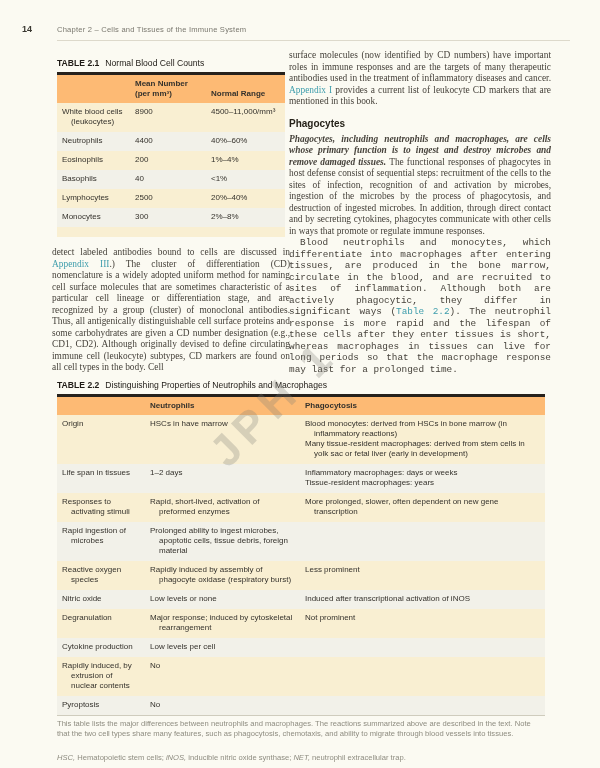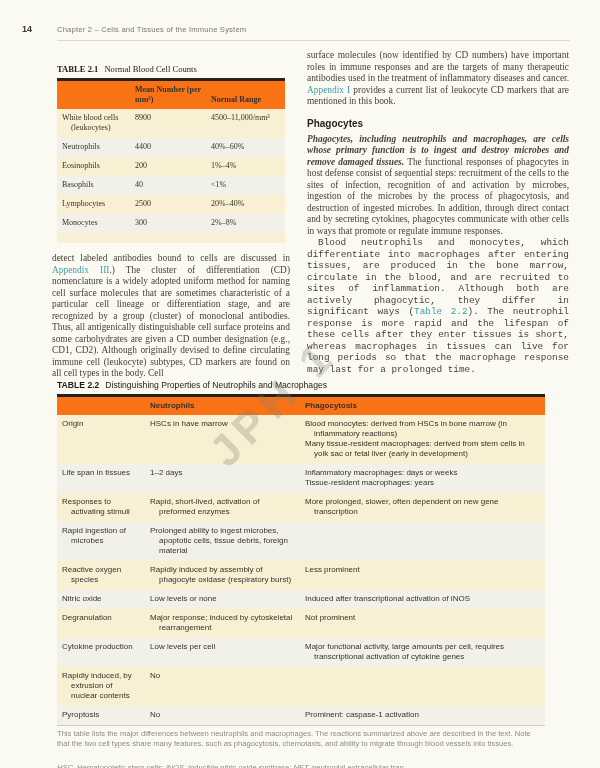--- a/index.html
+++ b/index.html
@@ -12,21 +12,21 @@
     -webkit-font-smoothing:antialiased;
   }
 
   
   .pageno { position:absolute; left:22px; top:24px; font-size:9px; font-weight:bold; color:#3a3831;text-align:center; }
   .chapter { position:absolute; left:57px; top:25px; font-size:7.6px; color:#7a786f; letter-spacing:.2px; }
   .header-rule { position:absolute; left:57px; top:40px; width:513px; height:0; border-top:1px solid #ddd9cb; }
 
   
   .col-left  { position:absolute; left:52px; top:52px; width:238px; }
-  .col-right { position:absolute; left:307px; top:50px; width:262px; }
+  .col-right { position:absolute; left:289px; top:50px; width:262px; }
 
   .body-text {
     font-family:"Liberation Serif", serif;
     font-size:9.4px; line-height:11.5px;
     color:#46423b; text-align:justify;
     margin:0;
   }
   .seg-link { color:#3e9dac; }
   .seg-bolditalic { font-weight:bold; font-style:italic; }
   .seg-italic { font-style:italic; }
@@ -34,38 +34,38 @@
   .section-heading {
     font-size:10px; font-weight:bold; color:#262219;
     margin:10px 0 5px 0;
   }
 
   
   .tbl-caption { font-size:8.6px; color:#1f1b16; margin-bottom:4px; white-space:nowrap; }
   .cap-label { font-weight:bold; margin-right:6px; }
   .tbl { border-top:3px solid #26211c; }
   .tbl-head {
-    background:#f97316;
+    background:#fdba74;
     display:grid; align-items:end;
     font-weight:bold; font-size:8px; line-height:9.5px; color:#2e2820;
     padding:4px 0 4px 0;
   }
   .tbl-body .trow { display:grid; }
   .tbl-body .trow:nth-child(odd)  { background:#f9efd2; }
   .tbl-body .trow:nth-child(even) { background:#f2f1e9; }
   .tcell {
     padding:4px 5px 5px 5px;
     font-size:8px; line-height:10px; color:#35322c;
   }
   .hcell { padding-top:0; padding-bottom:0; }
   .entry { padding-left:9px; text-indent:-9px; }
   .strip { height:10px; background:#f9efd2; }
 
   
-  .tbl1-wrap { margin-left:5px; margin-top:12px; width:228px;font-family:Liberation Serif, serif; }
+  .tbl1-wrap { margin-left:5px; margin-top:6px; width:228px; }
   .tbl1 .tbl-head, .tbl1 .trow { grid-template-columns:73px 76px 79px; }
 
   
   .tbl2-wrap { position:absolute; left:57px; top:380px; width:488px; }
   .tbl2 .tbl-head, .tbl2 .trow { grid-template-columns:88px 155px 245px; }
 
   .tbl-footnote {
     border-top:1px solid #cfccbd;
     margin-top:0;
     padding-top:3px;
@@ -277,41 +277,35 @@
             <div class="entry">Not prominent</div>
           </div>
         </div>
         <div class="trow">
           <div class="tcell col-property">
             <div class="entry">Cytokine production</div>
           </div>
           <div class="tcell col-neutrophils">
             <div class="entry">Low levels per cell</div>
           </div>
-          <div class="tcell col-macrophages">
-            <div class="entry">Major functional activity, large amounts per cell, requires transcriptional activation of cytokine genes</div>
-          </div>
         </div>
         <div class="trow">
           <div class="tcell col-neutrophils">
             <div class="entry">Rapidly induced, by extrusion of nuclear contents</div>
           </div>
           <div class="tcell col-macrophages">
             <div class="entry">No</div>
           </div>
         </div>
         <div class="trow">
           <div class="tcell col-property">
             <div class="entry">Pyroptosis</div>
           </div>
           <div class="tcell col-neutrophils">
             <div class="entry">No</div>
-          </div>
-          <div class="tcell col-macrophages">
-            <div class="entry">Prominent: caspase-1 activation</div>
           </div>
         </div>
       </div>
   </div>
   <div class="tbl-footnote">
     <div>This table lists the major differences between neutrophils and macrophages. The reactions summarized above are described in the text. Note that the two cell types share many features, such as phagocytosis, chemotaxis, and ability to migrate through blood vessels into tissues.</div>
     <div class="abbrev"><span class="seg-italic">HSC,</span><span class="seg-normal"> Hematopoietic stem cells; </span><span class="seg-italic">iNOS,</span><span class="seg-normal"> inducible nitric oxide synthase; </span><span class="seg-italic">NET,</span><span class="seg-normal"> neutrophil extracellular trap.</span></div>
   </div>
 </div>
 

